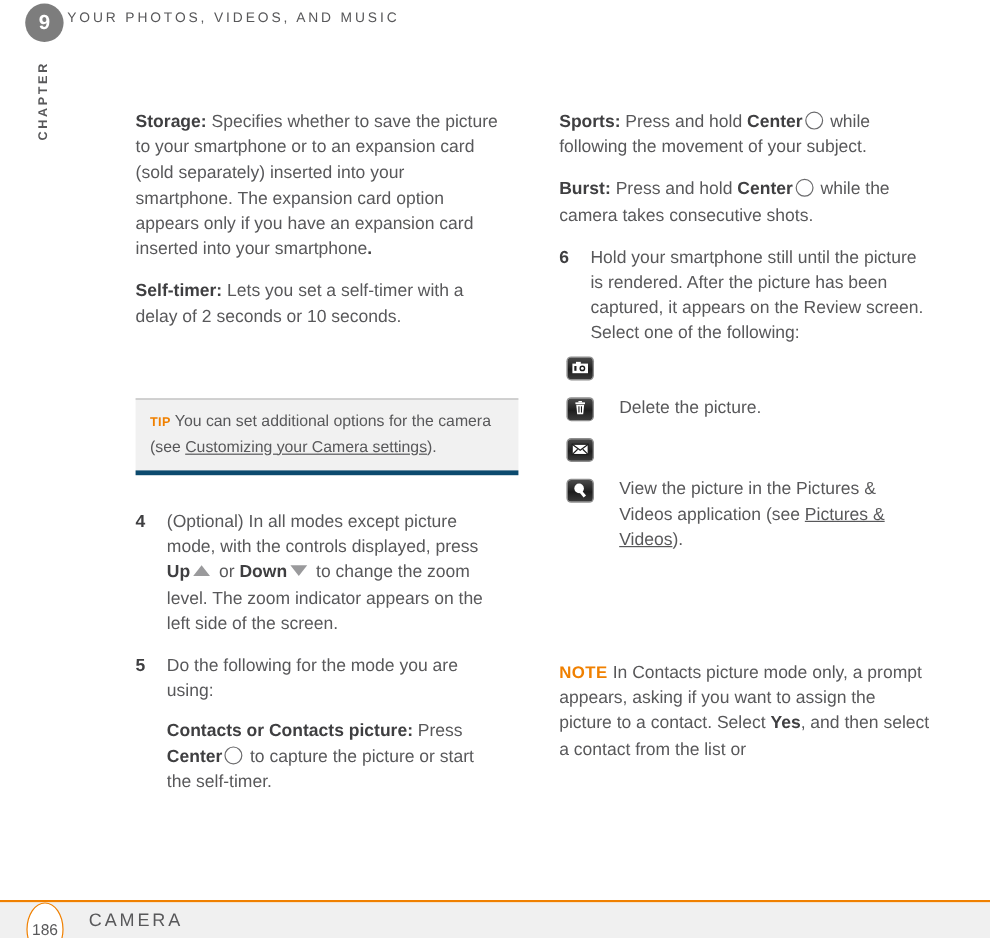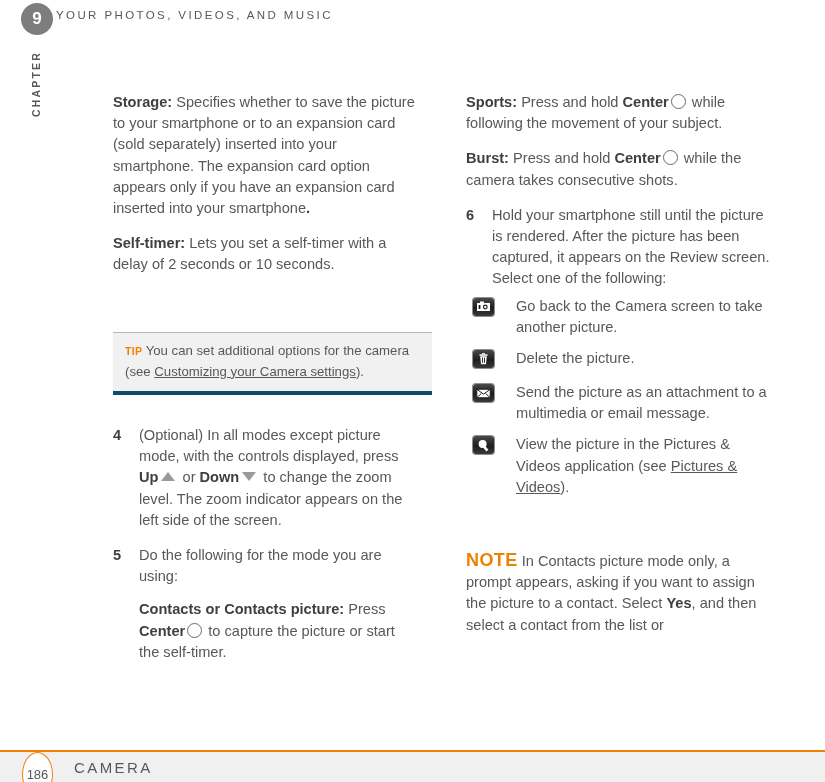--- a/index.html
+++ b/index.html
@@ -102,21 +102,21 @@
     position: absolute;
     left: 466px;
     top: 550px;
     width: 310px;
     font-size: 14.6px;
     line-height: 21.2px;
   }
   .tag-note {
     font-weight: bold;
     color: #f08000;
-    font-size: 18px;
+    font-size: 14px;
     letter-spacing: 0.4px;
   }
 
   
   .step {
     position: relative;
     padding-left: 26px;
     margin-bottom: 14px;
   }
   .step-num {
@@ -282,21 +282,20 @@
   <div class="icon-row">
     <span class="icon-box">
       <svg width="15" height="11" viewBox="0 0 15 11" aria-hidden="true">
         <rect x="1" y="2" width="13" height="8" fill="#ffffff"></rect>
         <rect x="4" y="0.5" width="4" height="2" fill="#ffffff"></rect>
         <circle cx="9.3" cy="6" r="2.4" fill="#1d1d1d"></circle>
         <circle cx="9.3" cy="6" r="1.2" fill="#ffffff"></circle>
         <rect x="2.6" y="4" width="1.8" height="4" fill="#1d1d1d"></rect>
       </svg>
     </span>
-    <span>Go back to the Camera screen to take another picture.</span>
   </div>
 
   <div class="icon-row">
     <span class="icon-box">
       <svg width="13" height="13" viewBox="0 0 13 13" aria-hidden="true">
         <rect x="2.5" y="1.3" width="8" height="1.5" fill="#ffffff"></rect>
         <rect x="5" y="0.2" width="3" height="1.2" fill="#ffffff"></rect>
         <path d="M3.2 3.3 h6.6 l-0.8 8 h-5 z" fill="#ffffff"></path>
         <rect x="5" y="4.6" width="0.9" height="5.2" fill="#1d1d1d"></rect>
         <rect x="7.1" y="4.6" width="0.9" height="5.2" fill="#1d1d1d"></rect>
@@ -306,21 +305,20 @@
   </div>
 
   <div class="icon-row">
     <span class="icon-box">
       <svg width="15" height="11" viewBox="0 0 15 11" aria-hidden="true">
         <rect x="0.8" y="1.2" width="13.4" height="8.6" fill="#ffffff" stroke="#1d1d1d" stroke-width="1"></rect>
         <path d="M0.8 1.2 L7.5 6.2 L14.2 1.2" fill="none" stroke="#1d1d1d" stroke-width="1"></path>
         <path d="M0.8 9.8 L5.4 5.4 M14.2 9.8 L9.6 5.4" fill="none" stroke="#1d1d1d" stroke-width="1"></path>
       </svg>
     </span>
-    <span>Send the picture as an attachment to a multimedia or email message.</span>
   </div>
 
   <div class="icon-row">
     <span class="icon-box">
       <svg width="14" height="13" viewBox="0 0 14 13" aria-hidden="true">
         <circle cx="5.6" cy="5" r="4" fill="#ffffff"></circle>
         <rect x="7.4" y="7.1" width="2.6" height="5.2" fill="#ffffff" transform="rotate(-40 8.7 9.7)"></rect>
       </svg>
     </span>
     <span><span>View the picture in the Pictures &amp; Videos application (see </span><span class="link">Pictures &amp; Videos</span><span>).</span></span>

